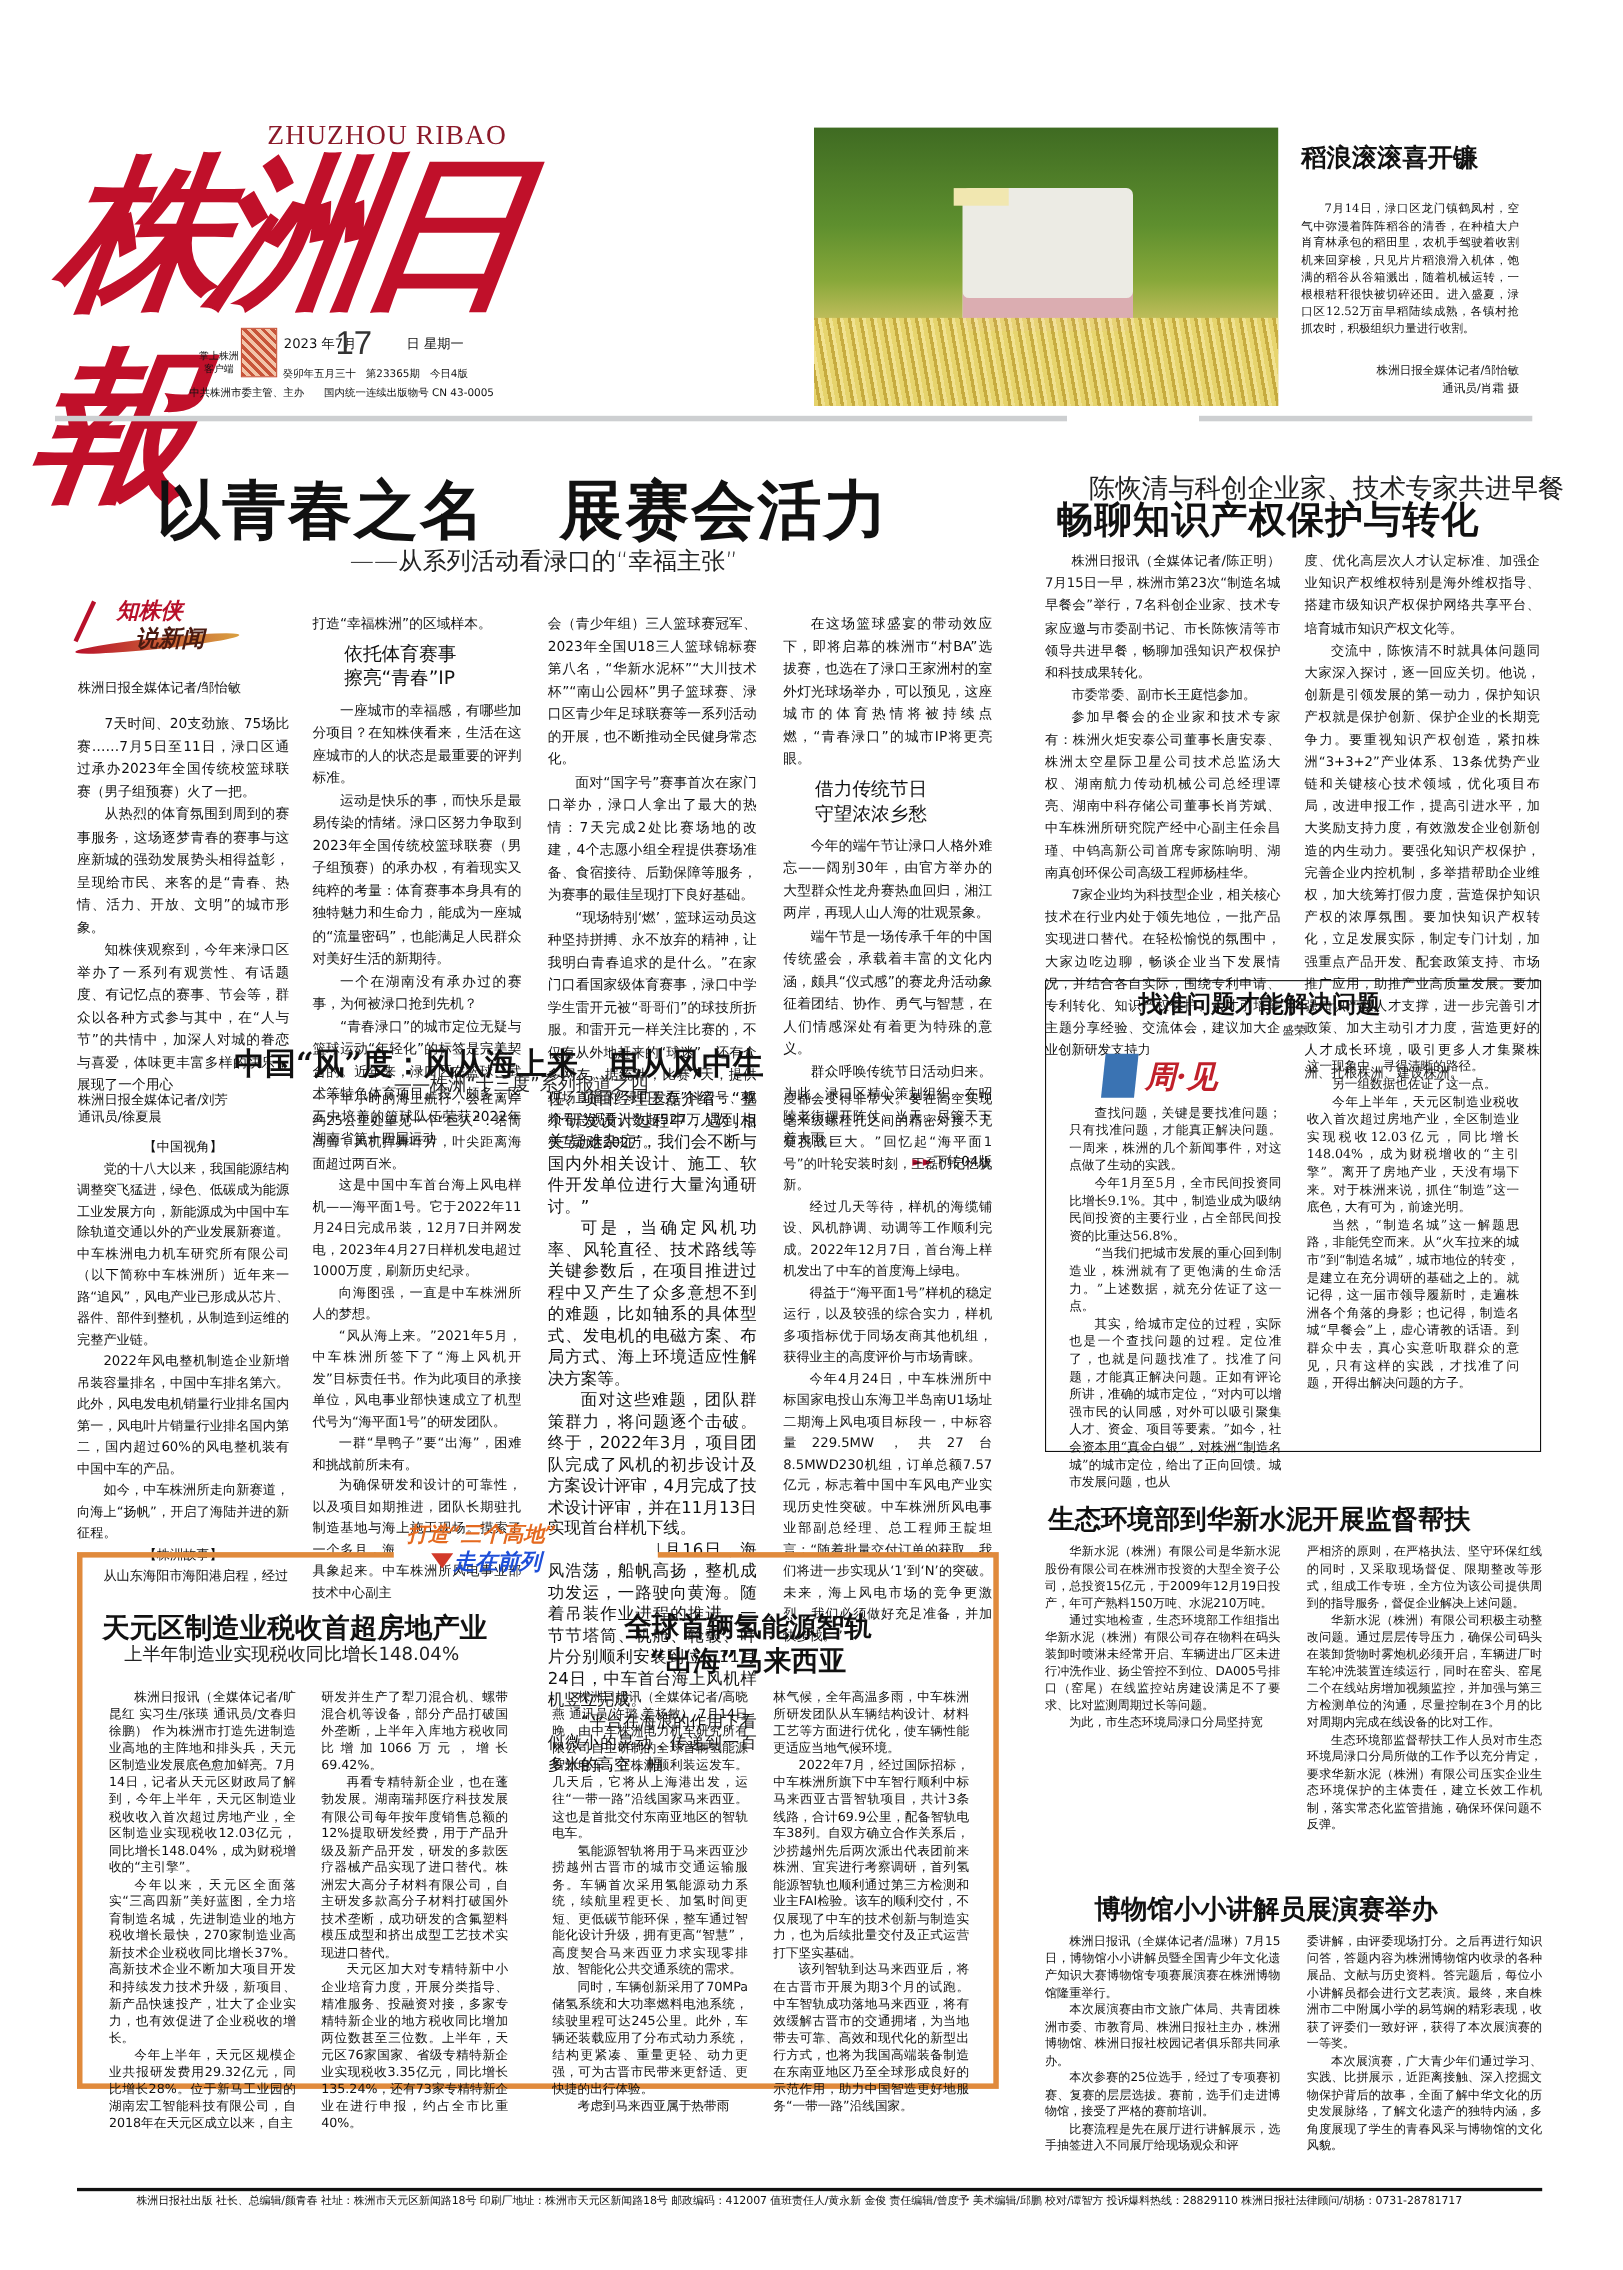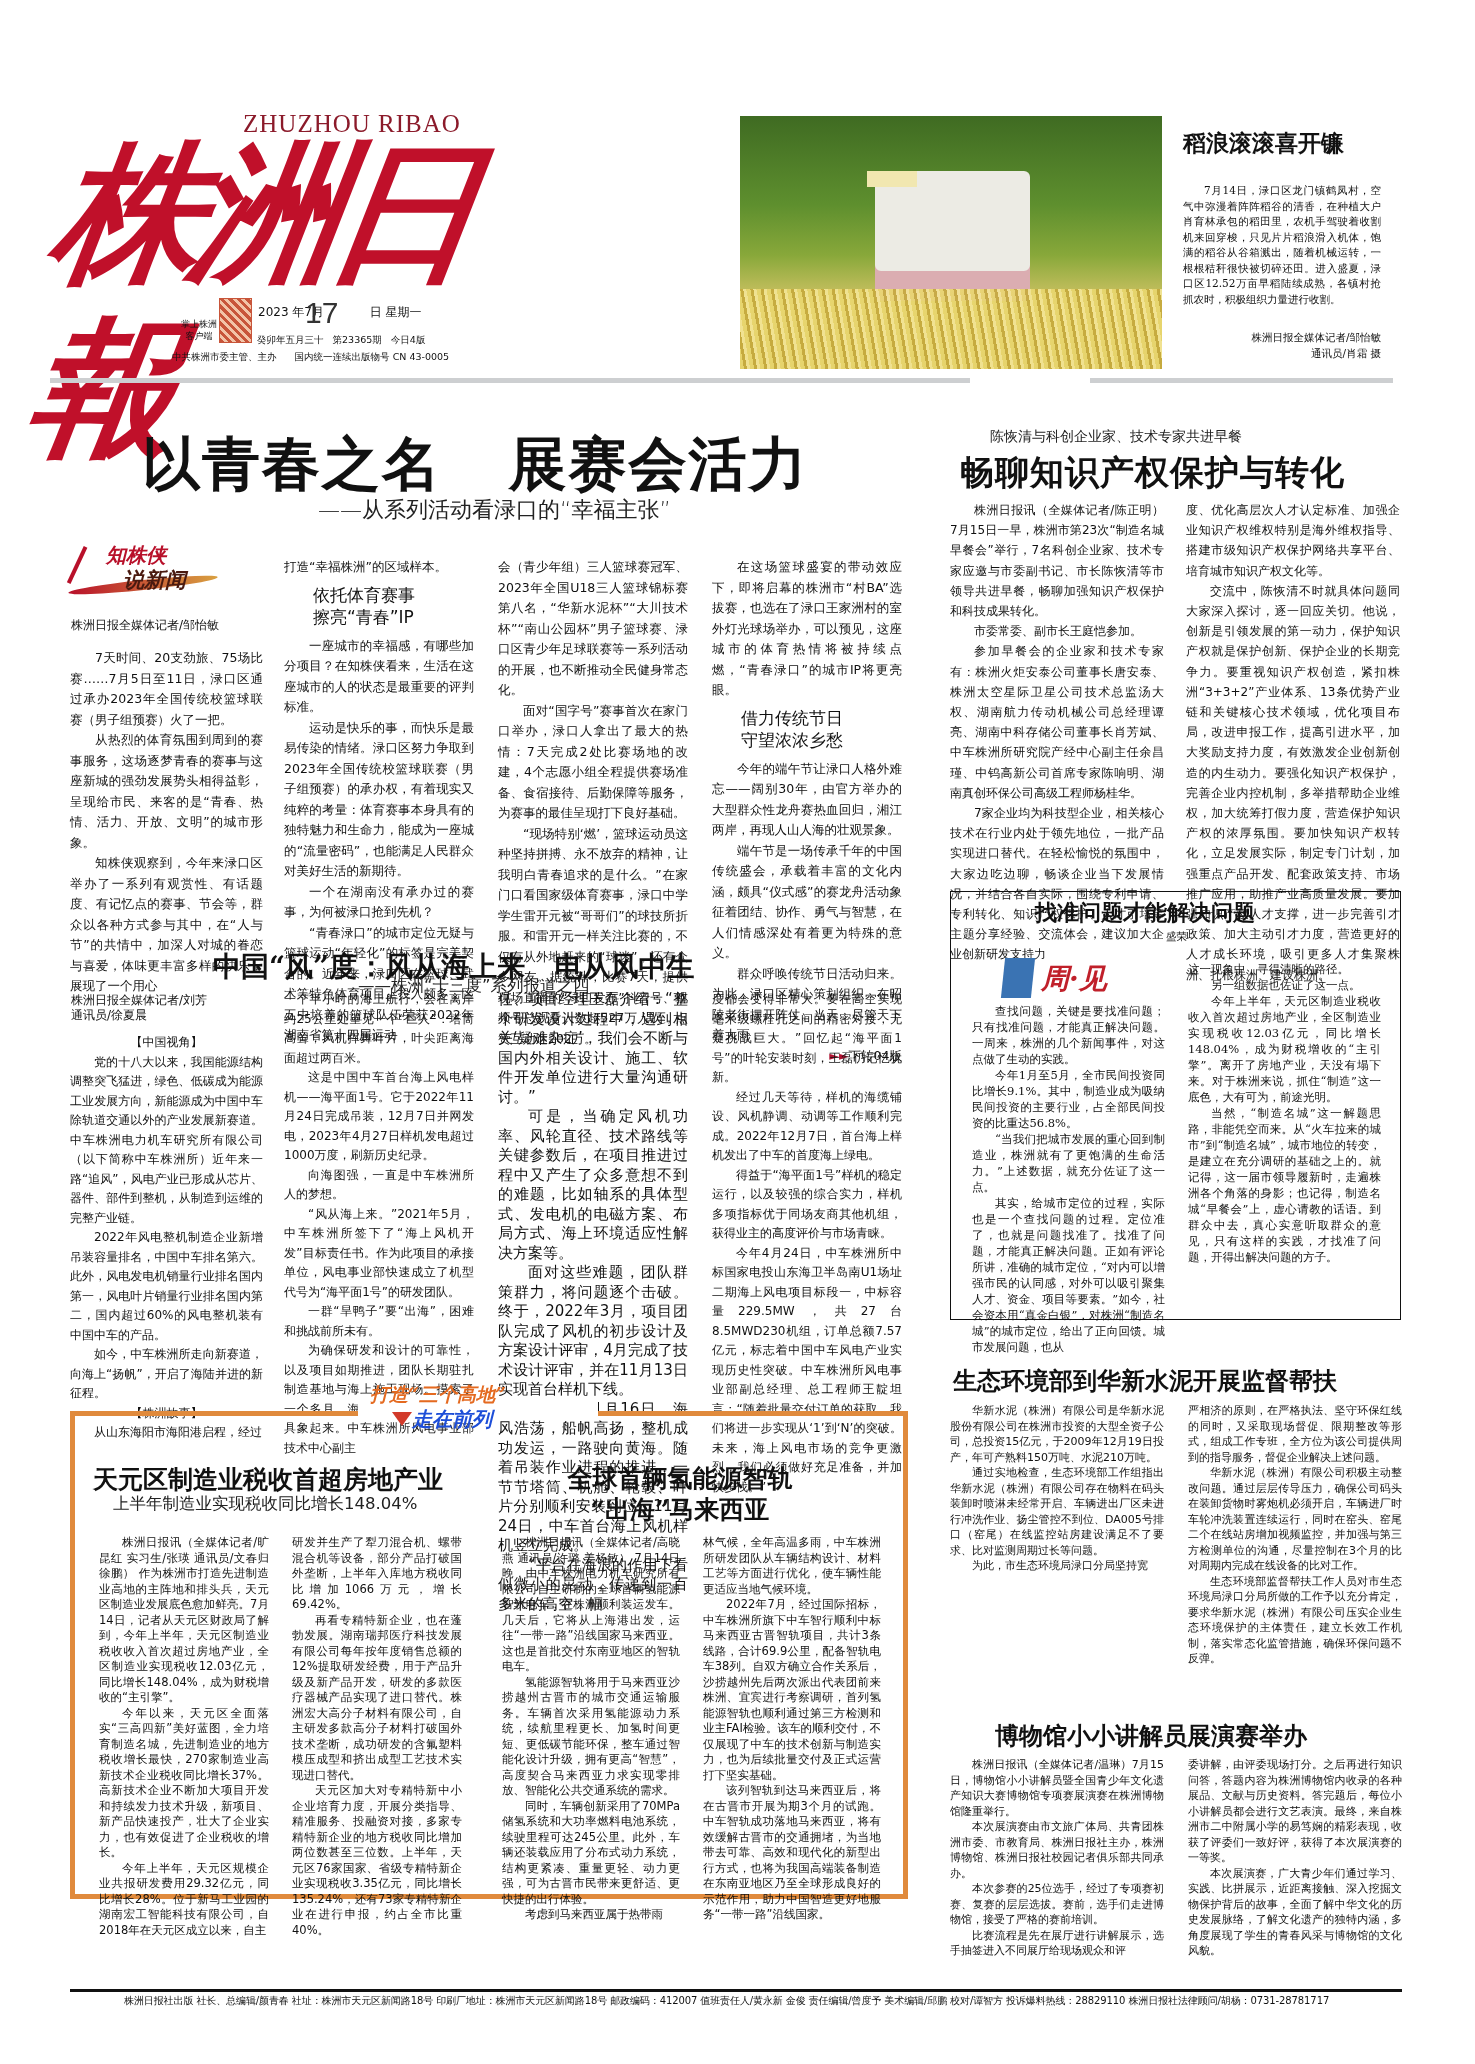--- a/index.html
+++ b/index.html
@@ -45,21 +45,21 @@
   #s1-byline { left: 71px; top: 617px; font-size: 12px; }
   #s1-col1 { left: 70px; top: 648px; width: 193px; }
   #s1-col2 { left: 284px; top: 557px; width: 190px; }
   #s1-col3 { left: 498px; top: 557px; width: 190px; }
   #s1-col4 { left: 712px; top: 557px; width: 190px; }
   .subhead { font-size: 17px; line-height: 22px; font-weight: normal; text-indent: 1.7em; margin: 6px 0 8px; }
   .continue { text-align: right; }
   .continue .arrow { color: #b01030; }
 
   
-  #s2-kicker { left: 990px; top: 428px; font-size: 14px; color: #222; }
+  #s2-kicker { left: 990px; top: 428px; font-size: 24px; color: #222; }
   #s2-title { left: 960px; top: 450px; font-size: 34px; font-weight: 900; letter-spacing: 1px; }
   #s2-col1 { left: 950px; top: 500px; width: 214px; }
   #s2-col2 { left: 1186px; top: 500px; width: 214px; }
 
   
   #box { left: 950px; top: 891px; width: 451px; height: 429px; border: 1.5px solid #111; }
   #box-title { left: 1035px; top: 898px; font-size: 22px; font-weight: 900; }
   #box-author { left: 1166px; top: 930px; font-size: 10.5px; }
   #box-logo { left: 1003px; top: 958px; width: 110px; height: 42px; }
   #box-logo .doc { position: absolute; left: 0; top: 0; width: 30px; height: 40px; background: #3a73b3; transform: skewX(-6deg); }

